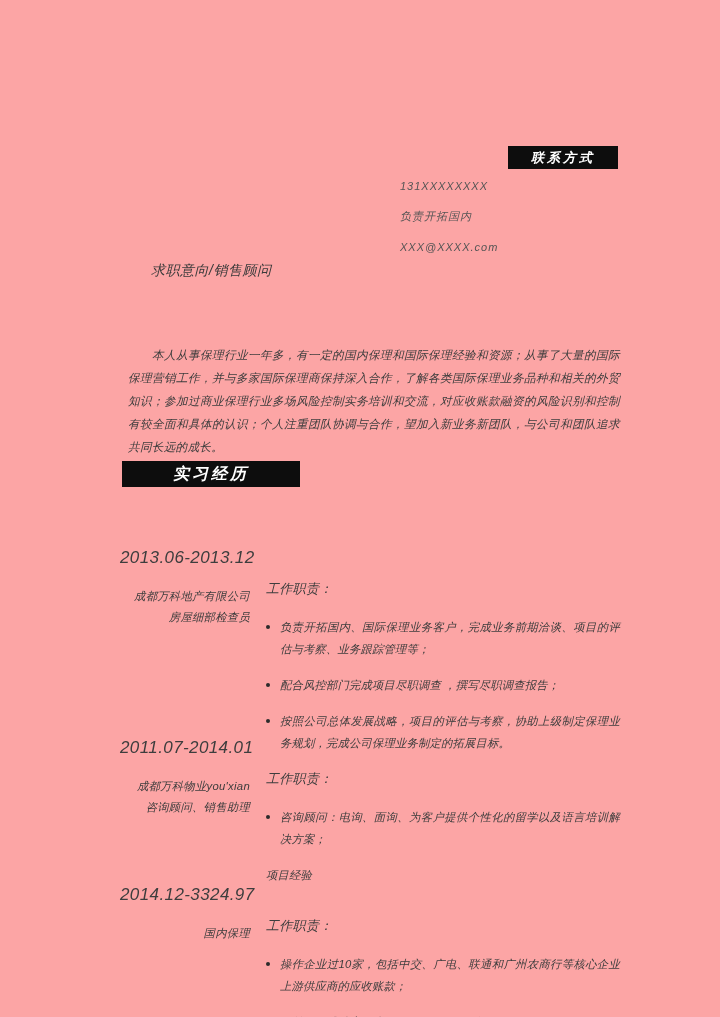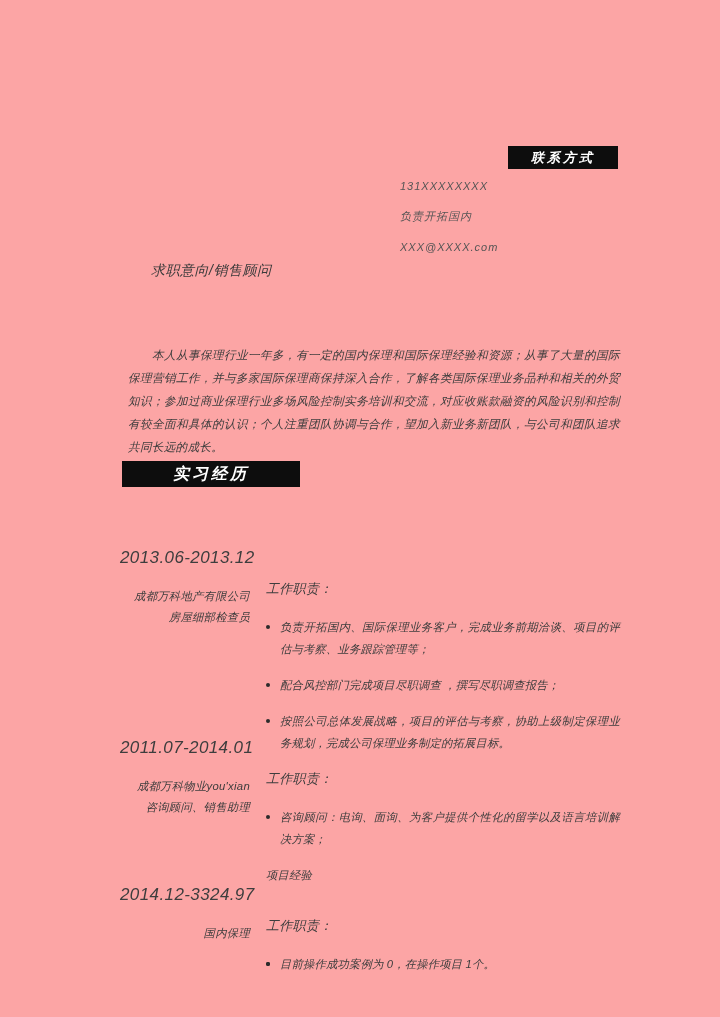--- a/index.html
+++ b/index.html
@@ -206,19 +206,19 @@
           <div class="trailing-note">项目经验</div>
         </div>
       </div>
       <div class="entry" style="top: 885px;">
         <div class="entry-left">
           <div class="entry-date">2014.12-3324.97</div>
           <div class="entry-role">国内保理</div>
         </div>
         <div class="entry-right">
           <div class="entry-heading">工作职责：</div>
-          <div class="bullet"><span class="dot"></span></div>
+          <div class="bullet"><span class="dot"></span><span>操作企业过10家，包括中交、广电、联通和广州农商行等核心企业上游供应商的应收账款；</span></div>
           <div class="bullet"><span class="dot"></span><span>目前操作成功案例为 0，在操作项目 1个。</span></div>
         </div>
       </div>
     </div>
 
 </div>
 
 </body></html>

